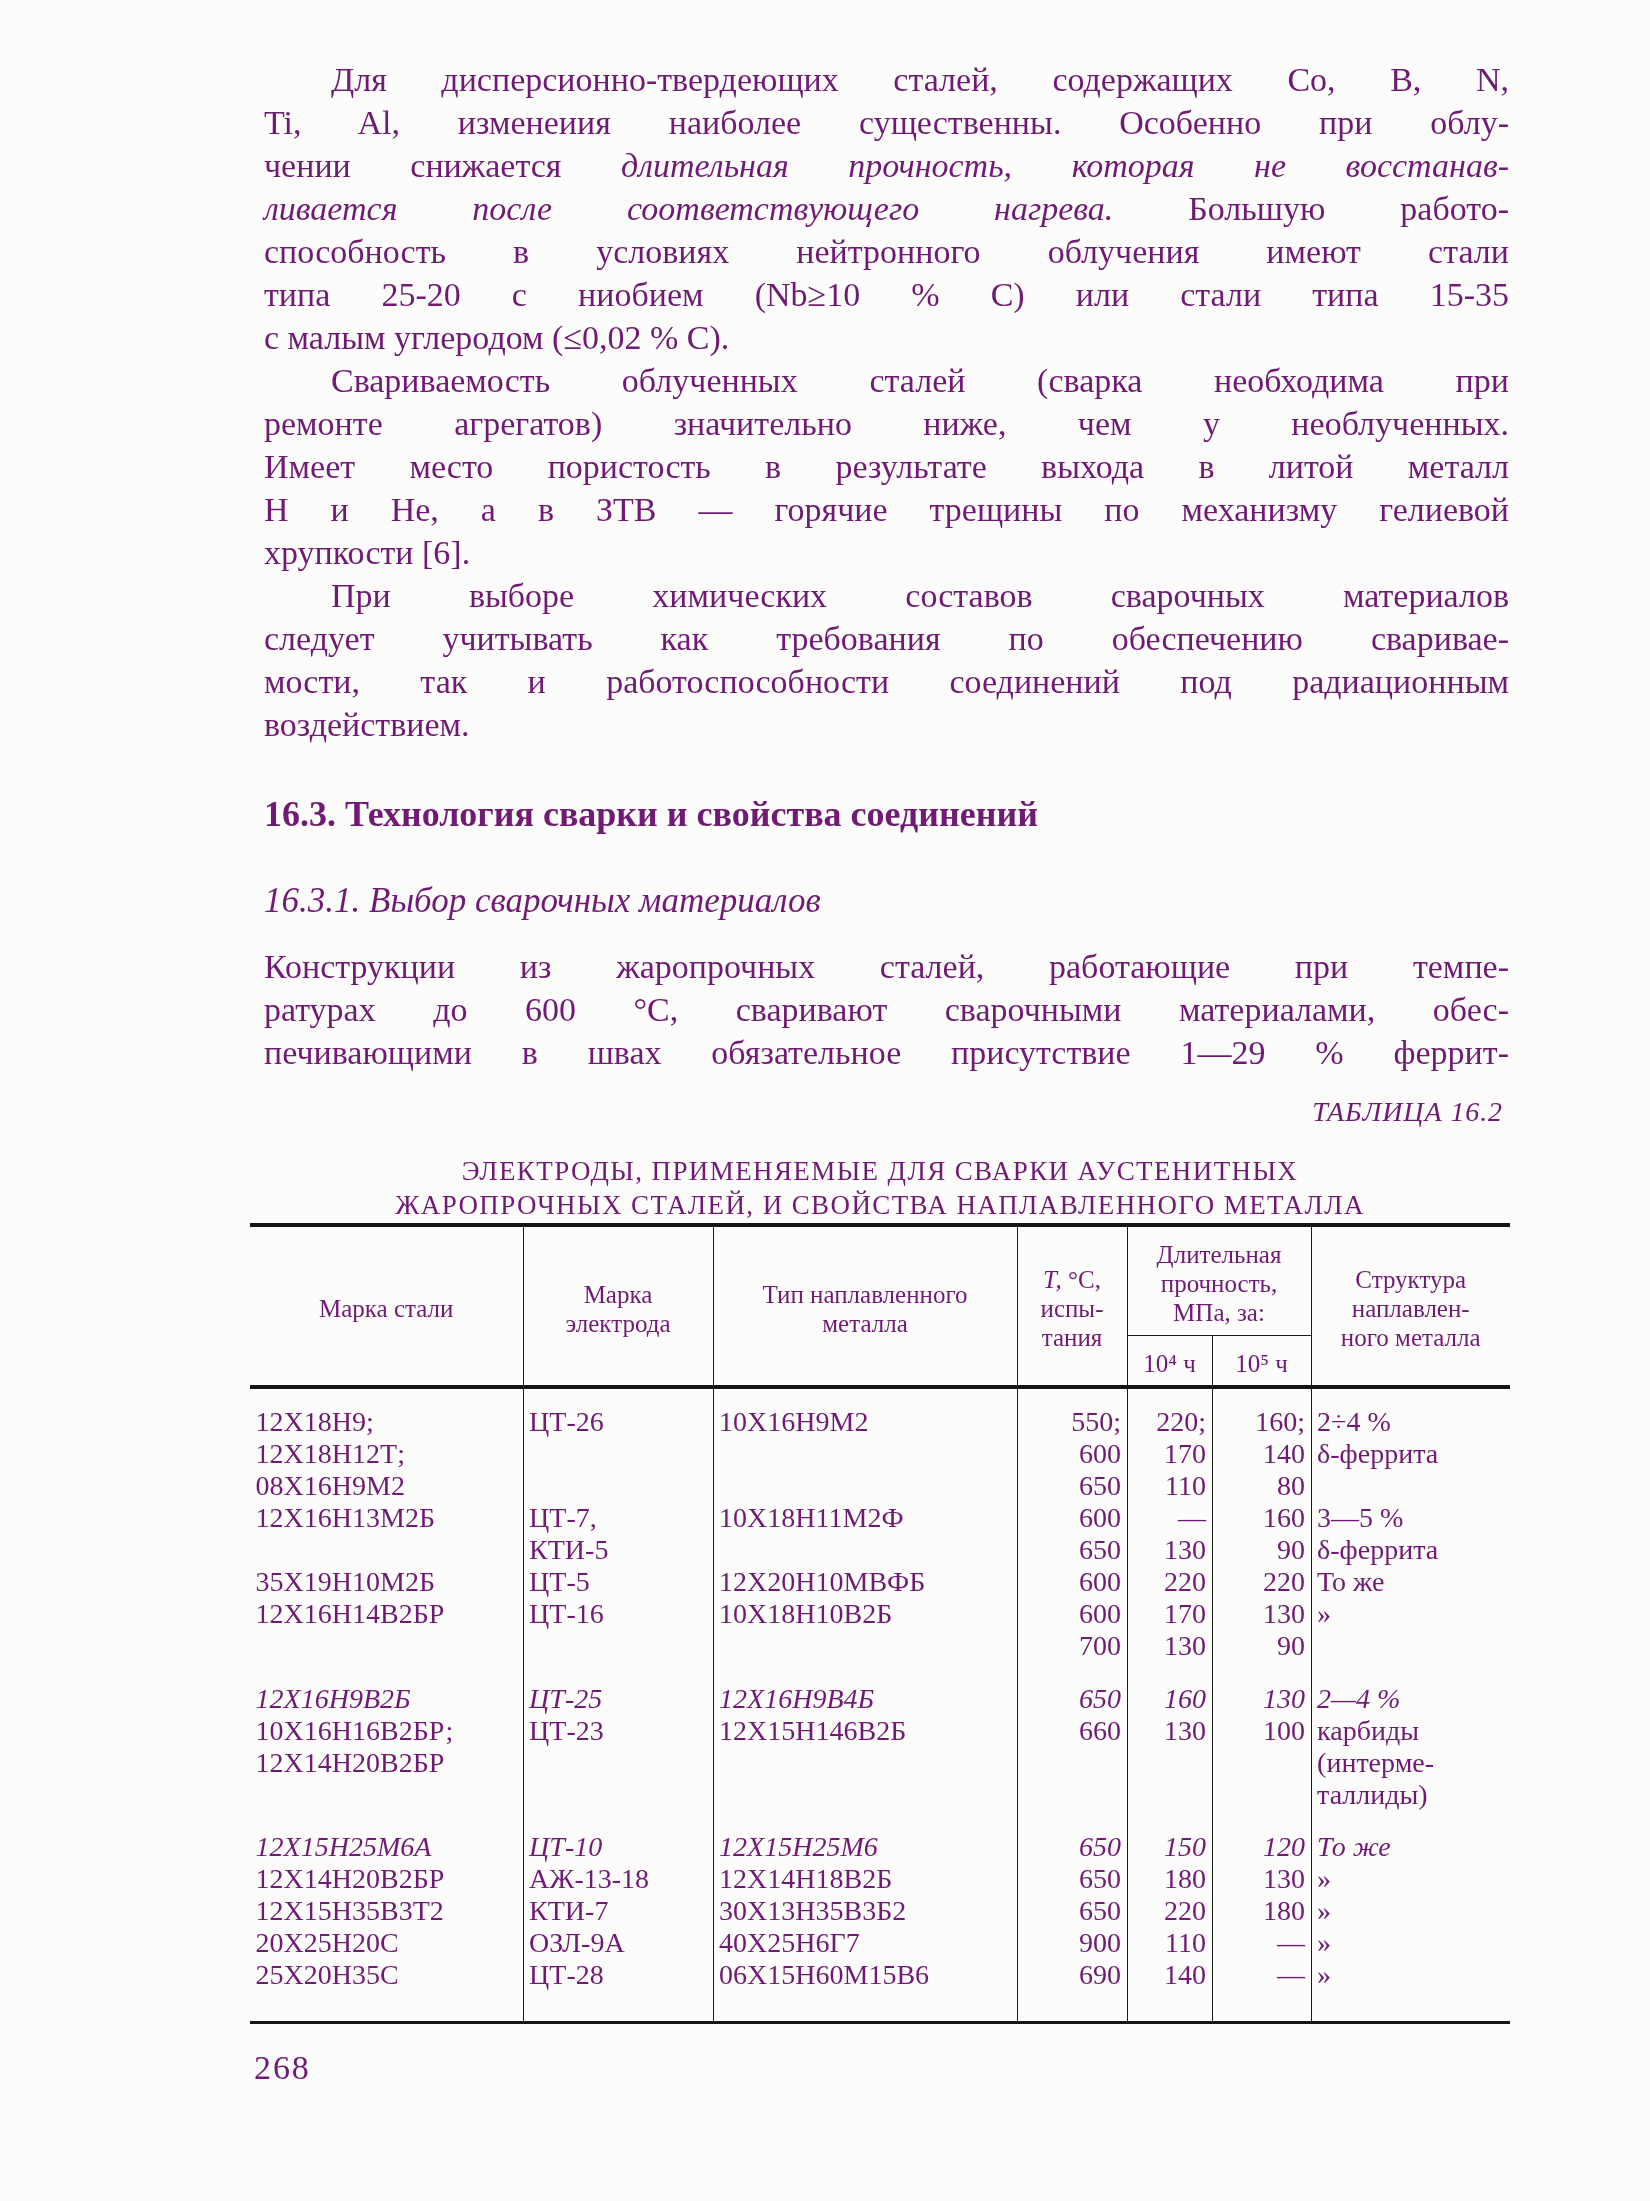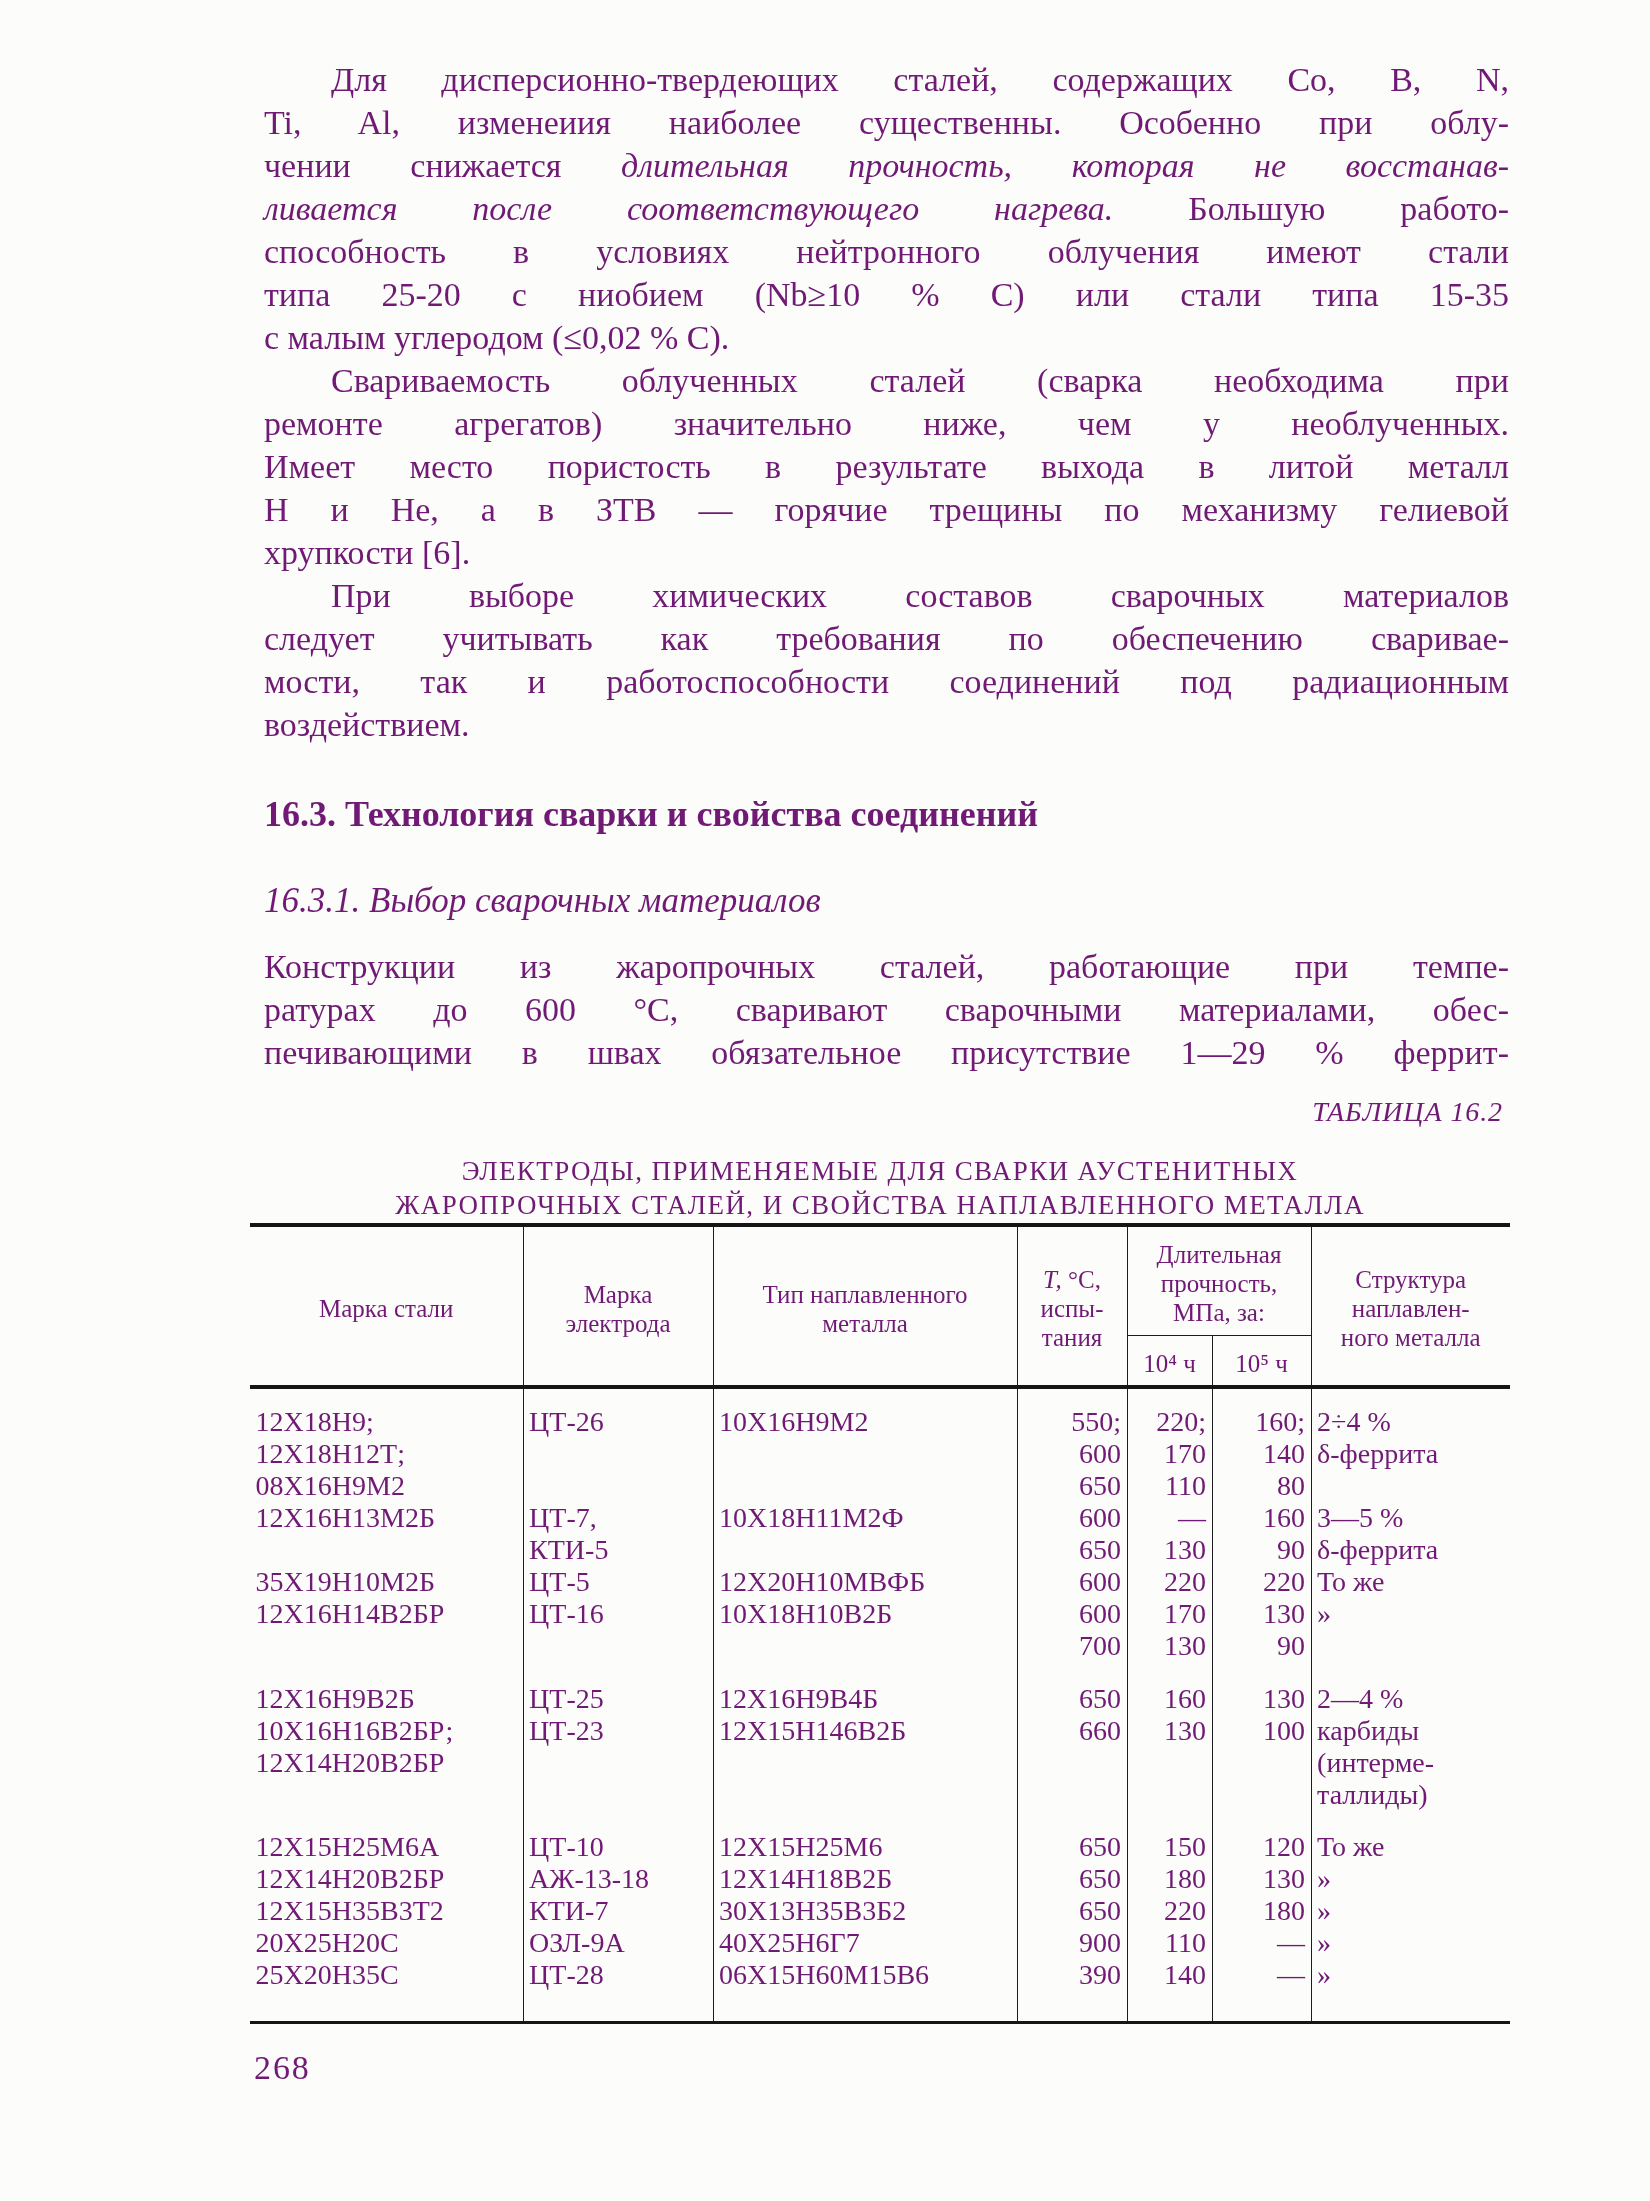--- a/index.html
+++ b/index.html
@@ -70,21 +70,21 @@
     padding:0 5.6px;
     overflow:hidden;
   }
   table.tbl td.c6 { border-right:none; }
   td.c0 { text-align:left;  padding-left:13px; }
   td.c1 { text-align:left;  padding-left:20.5px; }
   td.c2 { text-align:left;  padding-left:22.4px; }
   td.c3, td.c4, td.c5 { text-align:right; padding-right:15px; }
   td.c6 { text-align:left; }
   tbody tr:first-child td { padding-top:17px; }
-  tbody tr.gap td { padding-top:20.5px; }
+  tbody tr.gap td { padding-top:20.5px;font-style:italic; }
   tbody tr:last-child td { padding-bottom:30px; }
 
   .page-number {
     position:absolute; left:254px; top:2049px;
     font-size:34px; letter-spacing:1.9px;
   }
 </style>
 </head>
 <body>
 
@@ -309,21 +309,21 @@
             <td class="c2">40Х25Н6Г7</td>
             <td class="c3">900</td>
             <td class="c4">110</td>
             <td class="c5">—</td>
             <td class="c6">»</td>
           </tr>
           <tr>
             <td class="c0">25Х20Н35С</td>
             <td class="c1">ЦТ-28</td>
             <td class="c2">06Х15Н60М15В6</td>
-            <td class="c3">390</td>
+            <td class="c3">690</td>
             <td class="c4">140</td>
             <td class="c5">—</td>
             <td class="c6">»</td>
           </tr>
         </tbody>
     </table>
   </div>
 
   <div class="page-number">268</div>
 

